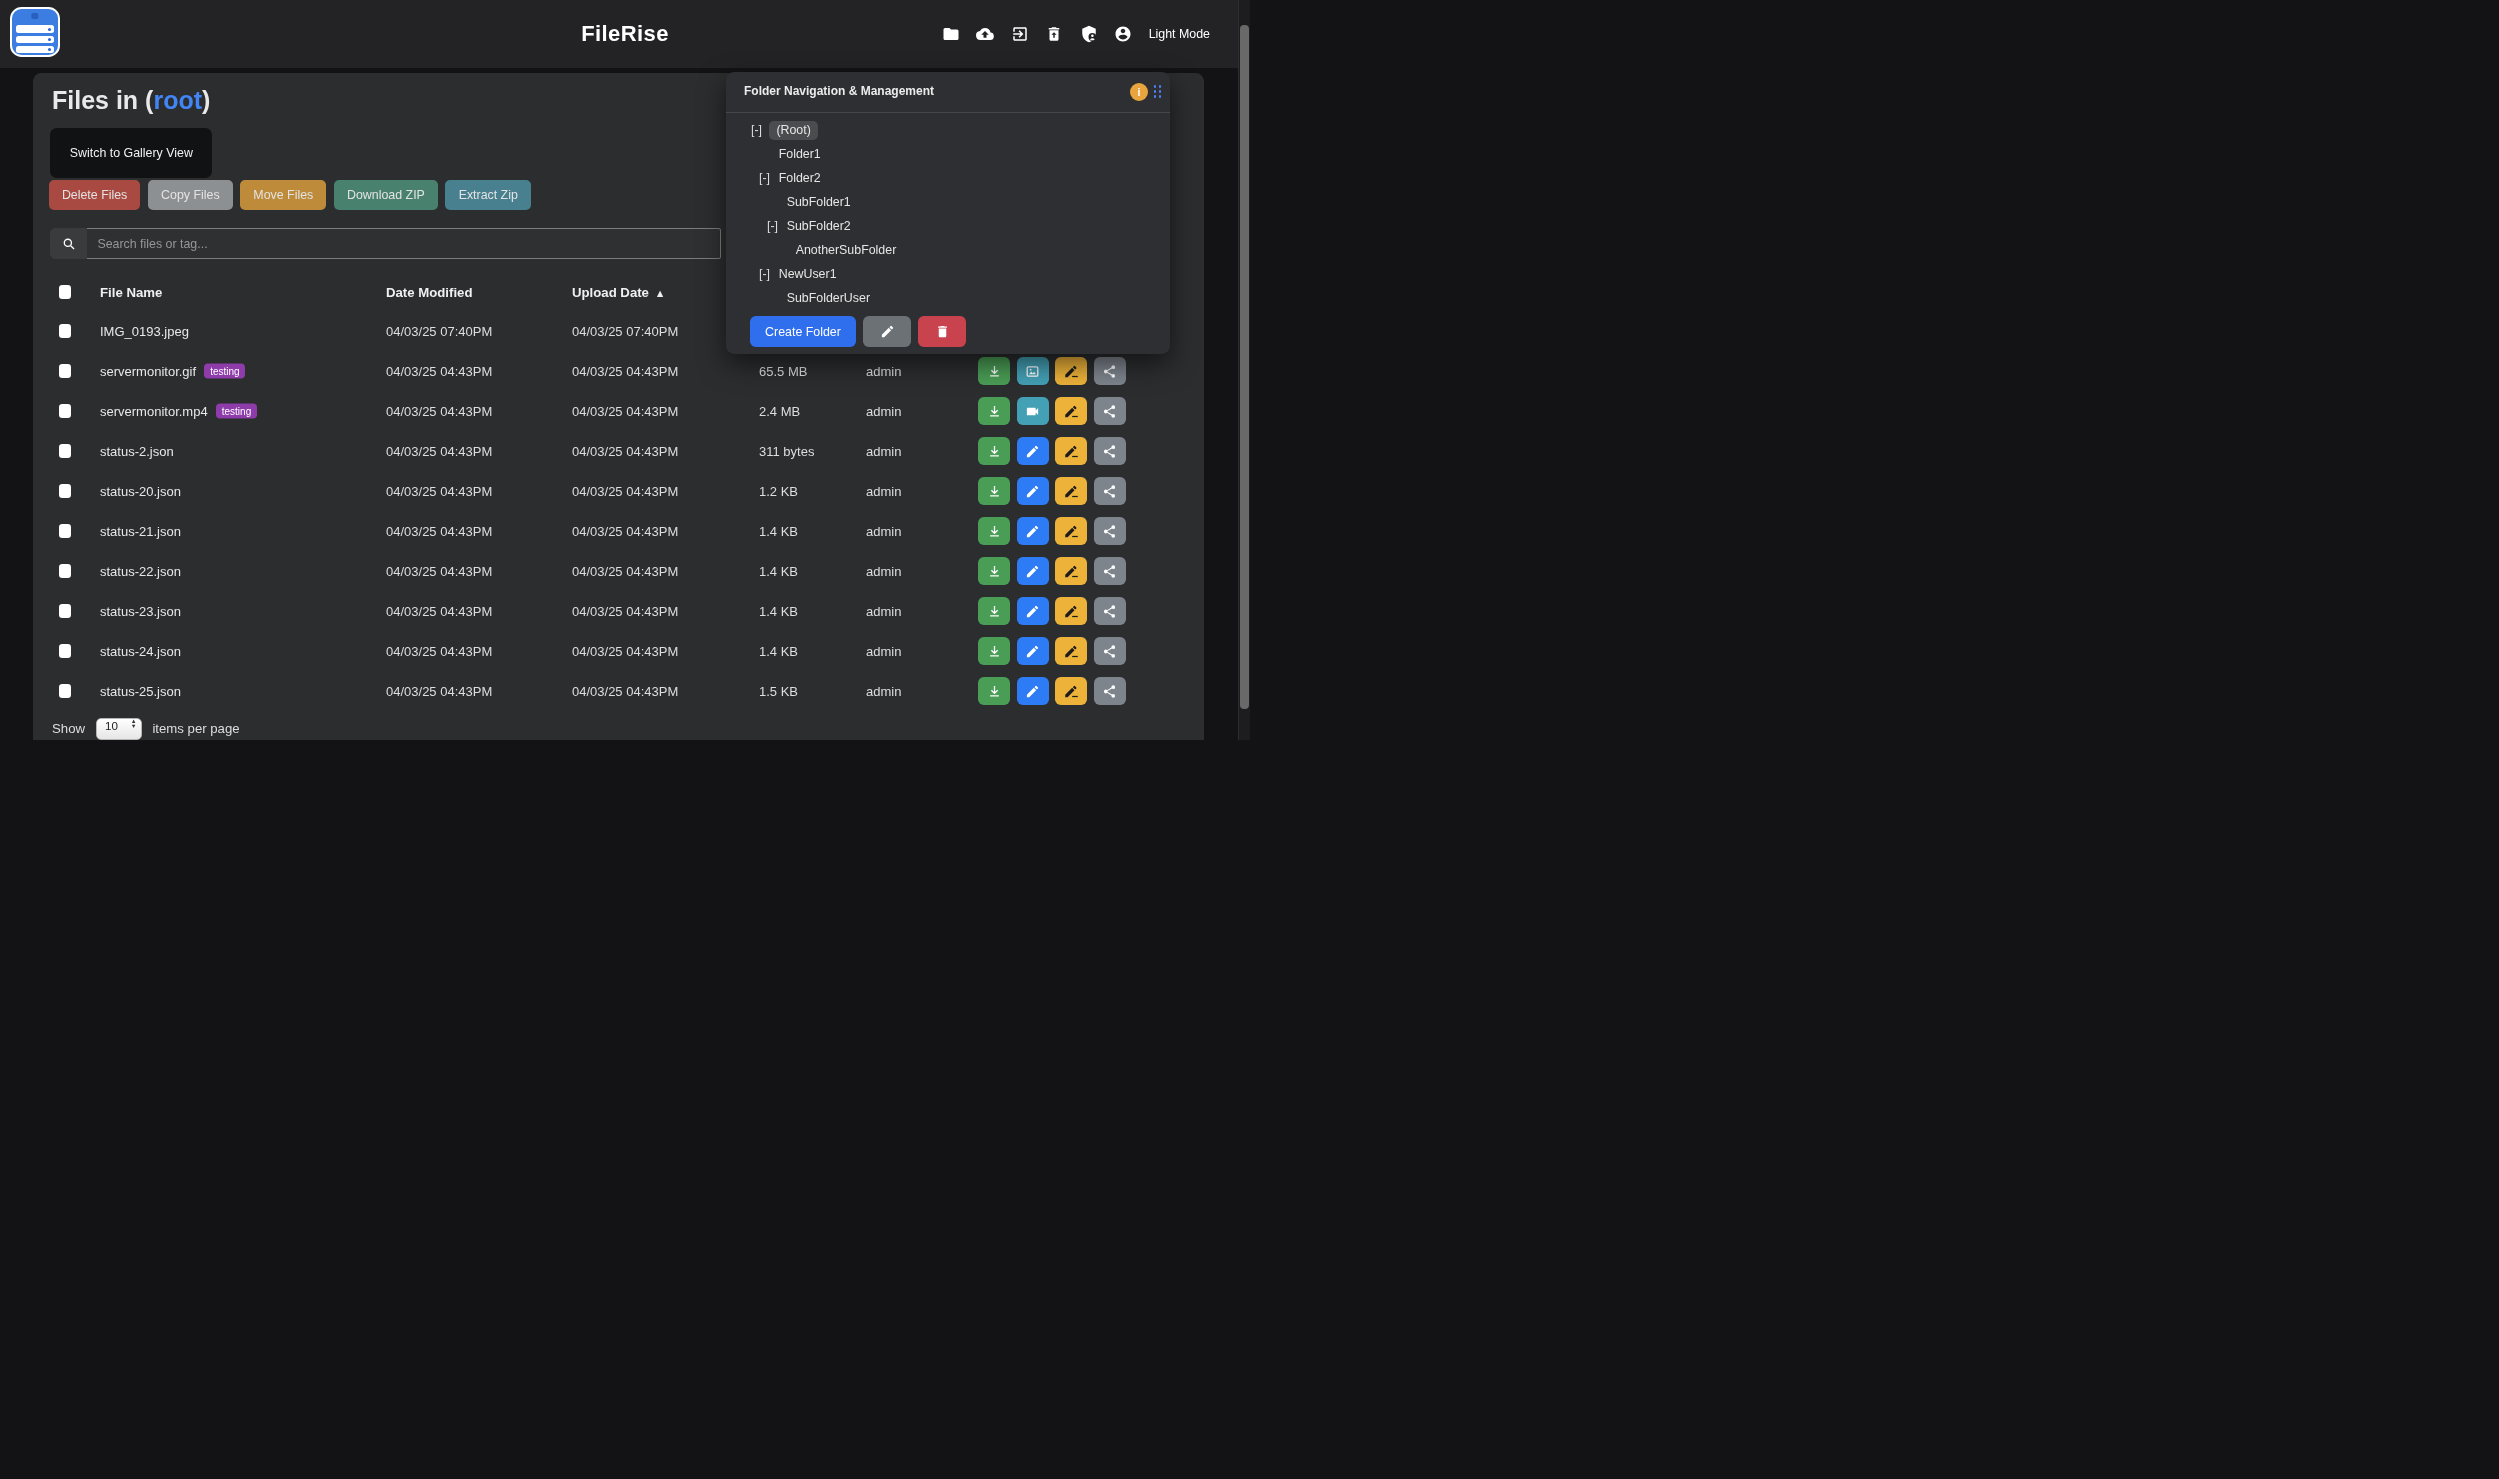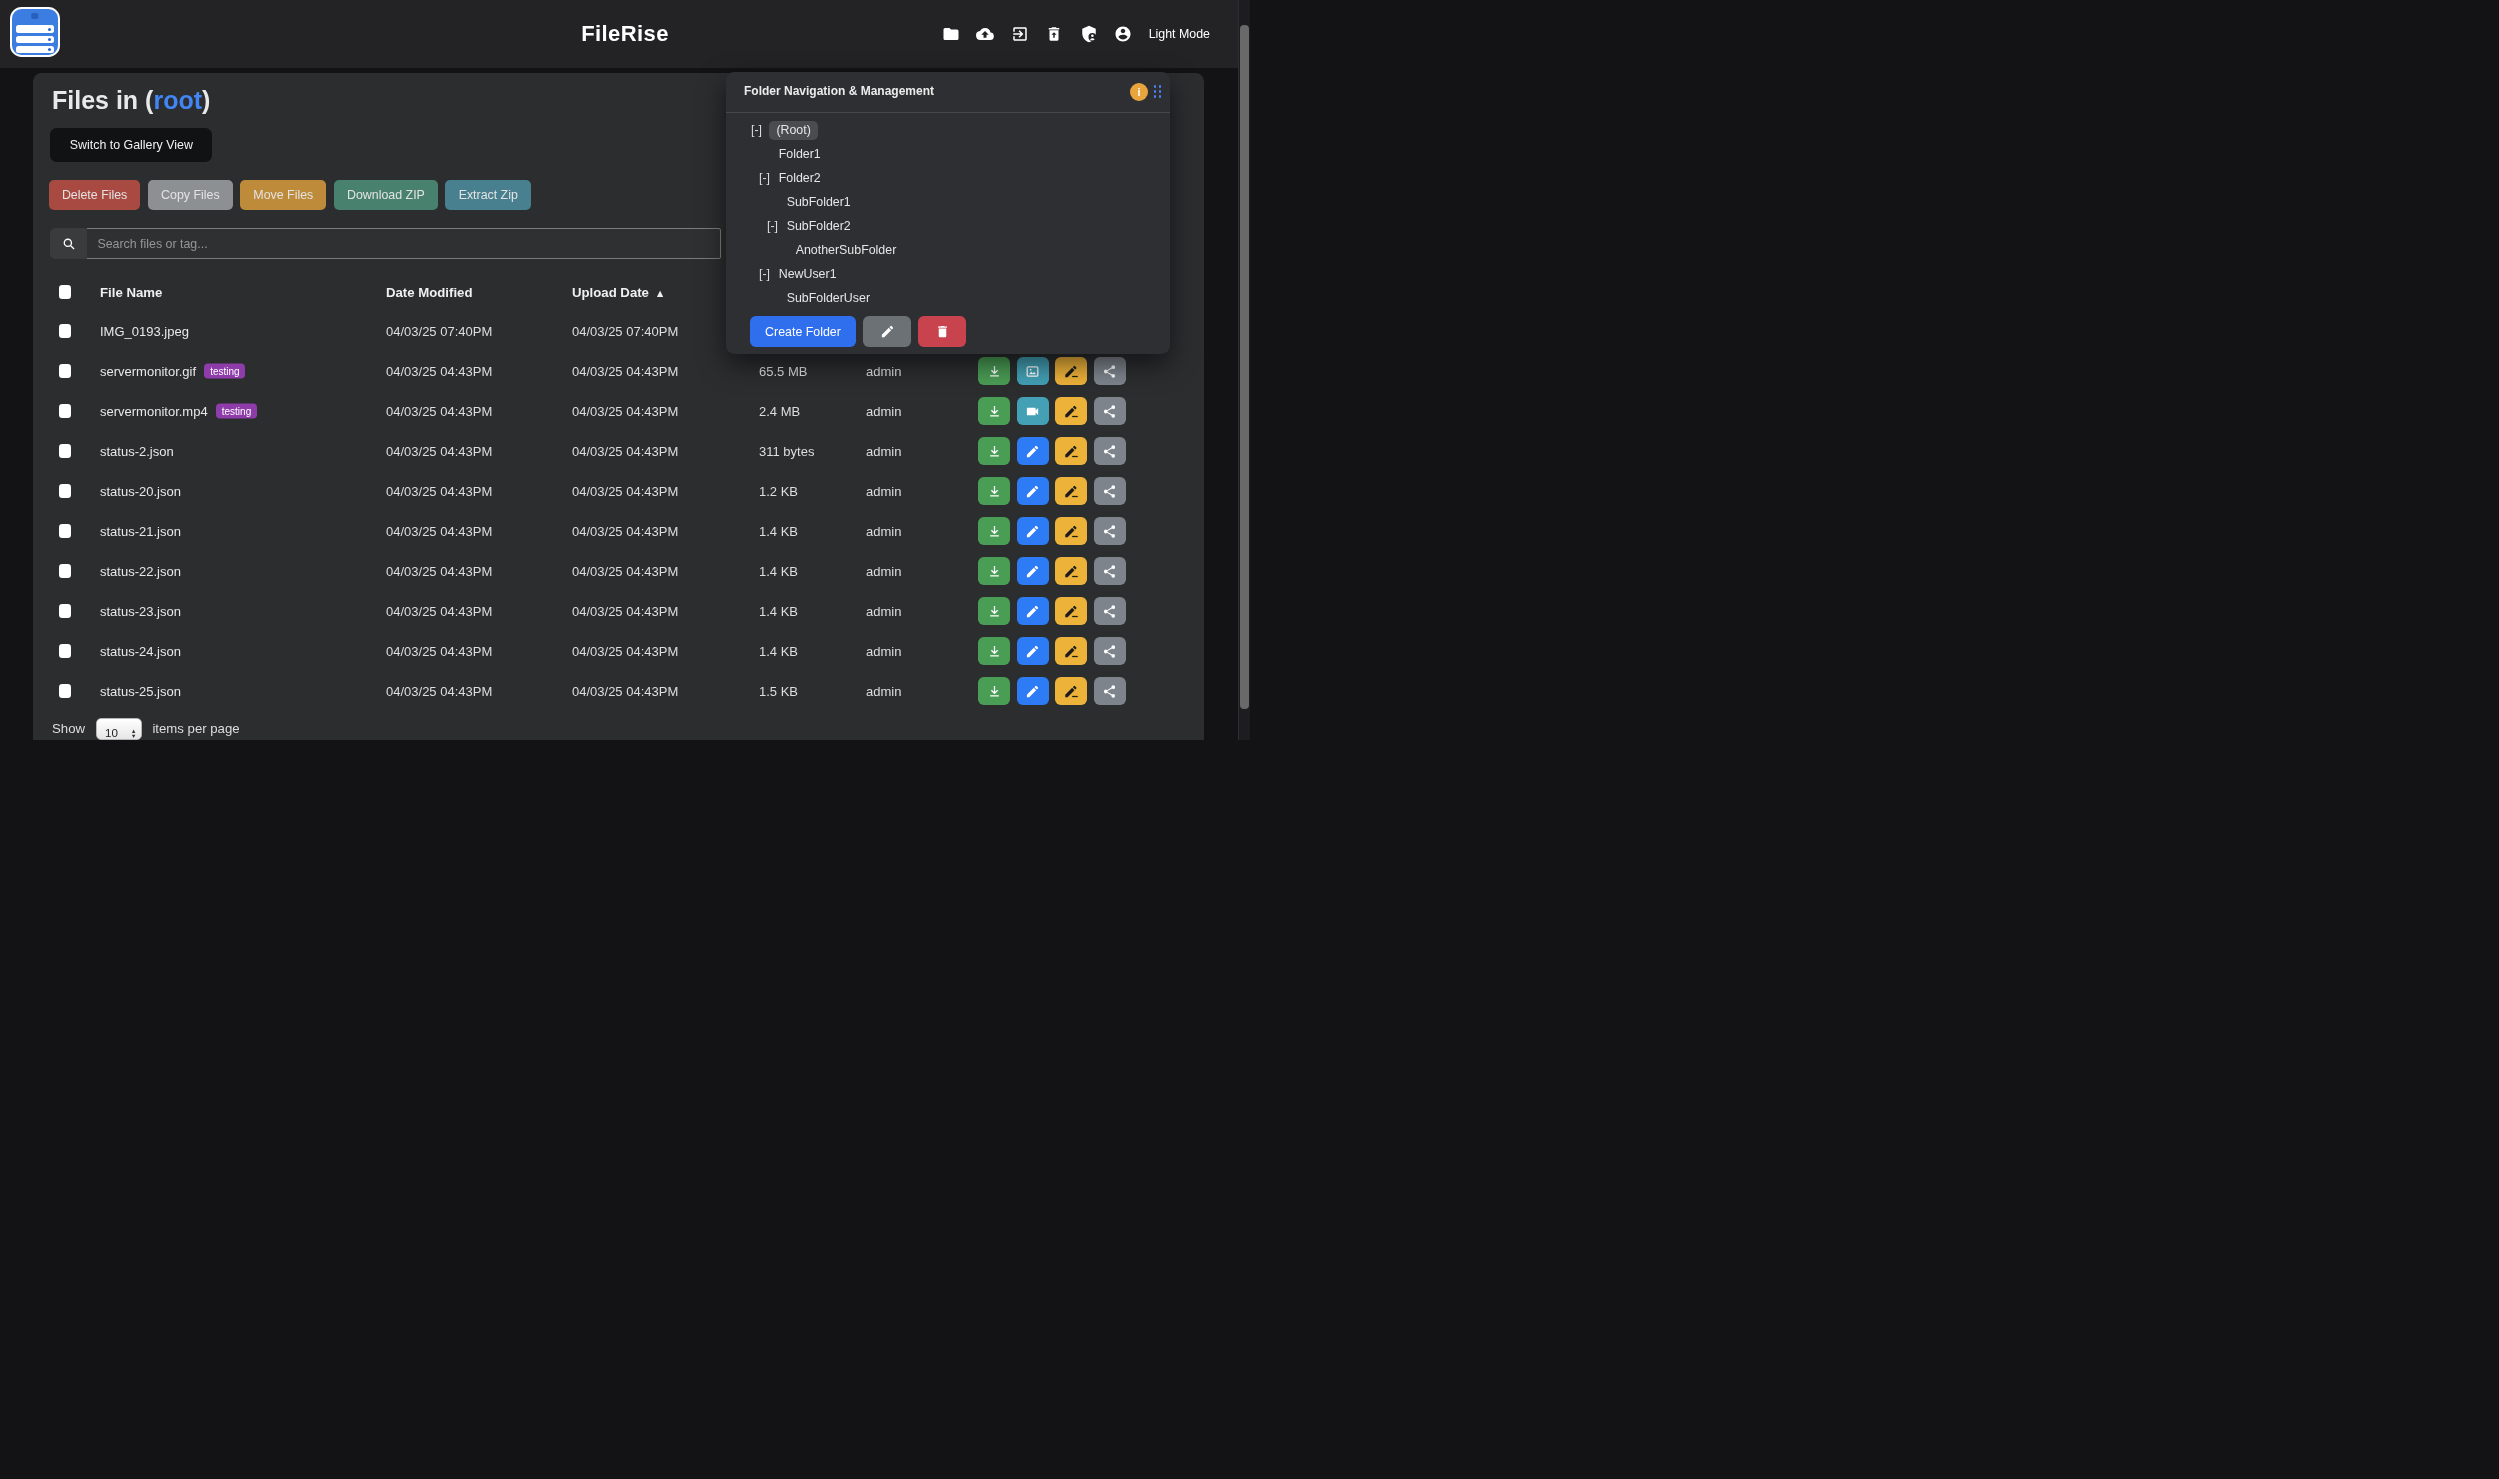--- a/index.html
+++ b/index.html
@@ -22,21 +22,21 @@
   .hicon{width:18px;height:18px;display:inline-flex;cursor:pointer;}
   .hicon svg{width:100%;height:100%;}
   .lightmode{color:#fff;font-size:12.4px;cursor:pointer;}
   
   .scrollbar{position:absolute;right:0;top:0;width:12.4px;height:100%;background:#1d1d20;border-left:0.8px solid #2e2e32;box-sizing:border-box;}
   .scroll-thumb{position:absolute;left:1.7px;top:25px;width:8.3px;height:684px;background:#696969;border-radius:4.1px;}
   
   .card{position:absolute;left:33px;top:73px;width:1171px;height:667px;background:#2b2d2f;border-radius:8.3px 8.3px 0 0;}
   .page-title{position:absolute;left:19px;top:13.2px;margin:0;font-size:25px;font-weight:700;color:#e9e9e9;}
   .page-title a{color:#4285f4;cursor:pointer;}
-  .gallery-btn{position:absolute;left:17.4px;top:55px;width:162px;height:34px;background:#111214;color:#f2f2f2;
+  .gallery-btn{position:absolute;left:17.4px;top:55px;width:162px;height:50px;background:#111214;color:#f2f2f2;
     border:none;border-radius:6.6px;font-size:12.4px;font-family:inherit;cursor:pointer;}
   .btnrow{position:absolute;left:15.7px;top:107px;display:flex;gap:7.4px;}
   .abtn{height:30px;border:none;border-radius:5px;color:#e3e3e3;font-size:12.4px;padding:0 13.2px;font-family:inherit;cursor:pointer;}
   .b-delete{background:#a84a42;}.b-copy{background:#8d9093;}.b-move{background:#bd8b39;}
   .b-dzip{background:#48826f;}.b-ezip{background:#49808f;}
   
   .search{position:absolute;left:17.4px;top:155px;width:671px;height:31px;display:flex;box-sizing:border-box;}
   .search-icon-seg{width:35px;background:#3a3b3d;border:0.8px solid #3a3b3d;border-radius:5px 0 0 5px;
     display:flex;align-items:center;justify-content:center;}
   .search-icon-seg svg{width:15.7px;height:15.7px;}
@@ -54,21 +54,21 @@
   .cell{position:absolute;top:50%;transform:translateY(-50%);font-size:13px;color:#dedede;white-space:nowrap;}
   .c-name{left:67px;color:#e8e8e8;display:flex;align-items:center;gap:8.3px;}
   .c-mod{left:353px;}.c-up{left:539px;}.c-size{left:726px;}.c-upl{left:833px;}
   .tag{background:#8e3caa;color:#fff;font-size:10px;padding:2.1px 5.8px;border-radius:4.1px;line-height:1;}
   .c-actions{position:absolute;left:945px;top:50%;transform:translateY(-50%);display:flex;gap:6.6px;}
   .ab{width:32px;height:28px;border:none;border-radius:5.8px;display:flex;align-items:center;justify-content:center;cursor:pointer;padding:0;}
   .ab svg{width:15px;height:15px;}
   
   .pagination{position:absolute;left:19px;top:645px;display:flex;align-items:center;gap:10.7px;font-size:13.2px;color:#dedede;}
   .select{width:46px;height:21.5px;background:linear-gradient(#ffffff,#e6e6e6);border:0.8px solid #b5b5b5;border-radius:5px;
-    color:#222;font-size:11.6px;display:flex;align-items:flex-end;justify-content:space-between;padding:0 4.1px 0 8.3px;box-sizing:border-box;cursor:pointer;}
+    color:#222;font-size:11.6px;display:flex;align-items:flex-start;justify-content:space-between;padding:0 4.1px 0 8.3px;box-sizing:border-box;cursor:pointer;}
   .sel-arrows{display:flex;flex-direction:column;font-size:5.8px;line-height:5px;color:#333;}
   
   .panel{position:absolute;left:726px;top:72px;width:444px;height:282px;background:#2e2f32;border-radius:8.3px;
     box-shadow:0 10px 26.5px rgba(0,0,0,.55);}
   .panel-title{position:absolute;left:18px;top:11.6px;font-size:12px;font-weight:700;color:#ececec;}
   .info-badge{position:absolute;right:22px;top:10.7px;width:18px;height:18px;border-radius:50%;background:#e8a53d;
     color:#fff;display:flex;align-items:center;justify-content:center;font-size:10.7px;font-weight:700;cursor:pointer;}
   .drag-dots{position:absolute;right:9px;top:13.2px;display:grid;grid-template-columns:2.5px 2.5px;grid-auto-rows:2.5px;gap:2.5px;cursor:grab;}
   .drag-dots i{background:#4d82f7;border-radius:50%;}
   .panel-divider{position:absolute;left:0;right:0;top:40px;height:0.8px;background:#46474a;}

